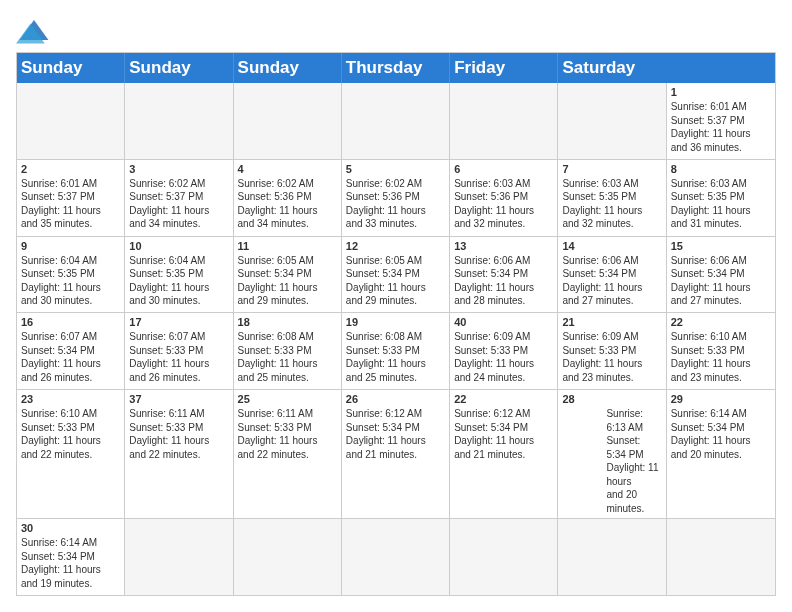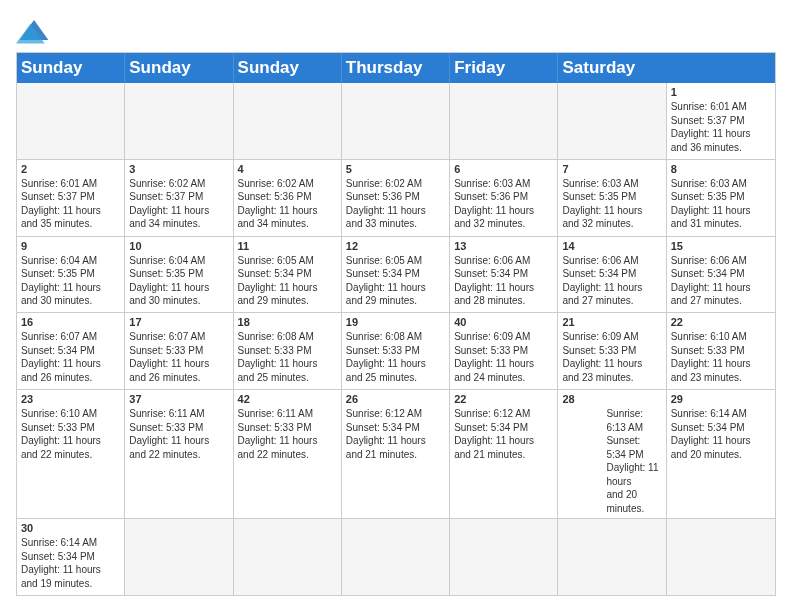--- a/index.html
+++ b/index.html
@@ -316,21 +316,21 @@
 and 22 minutes.</div>
           </div>
           <div class="cal-cell">
             <span class="day-num">37</span>
             <div class="cell-info" style="white-space: pre-line;">Sunrise: 6:11 AM
 Sunset: 5:33 PM
 Daylight: 11 hours
 and 22 minutes.</div>
           </div>
           <div class="cal-cell">
-            <span class="day-num">42</span>
+            <span class="day-num">25</span>
             <div class="cell-info" style="white-space: pre-line;">Sunrise: 6:11 AM
 Sunset: 5:33 PM
 Daylight: 11 hours
 and 22 minutes.</div>
           </div>
           <div class="cal-cell">
             <span class="day-num">26</span>
             <div class="cell-info" style="white-space: pre-line;">Sunrise: 6:12 AM
 Sunset: 5:34 PM
 Daylight: 11 hours

